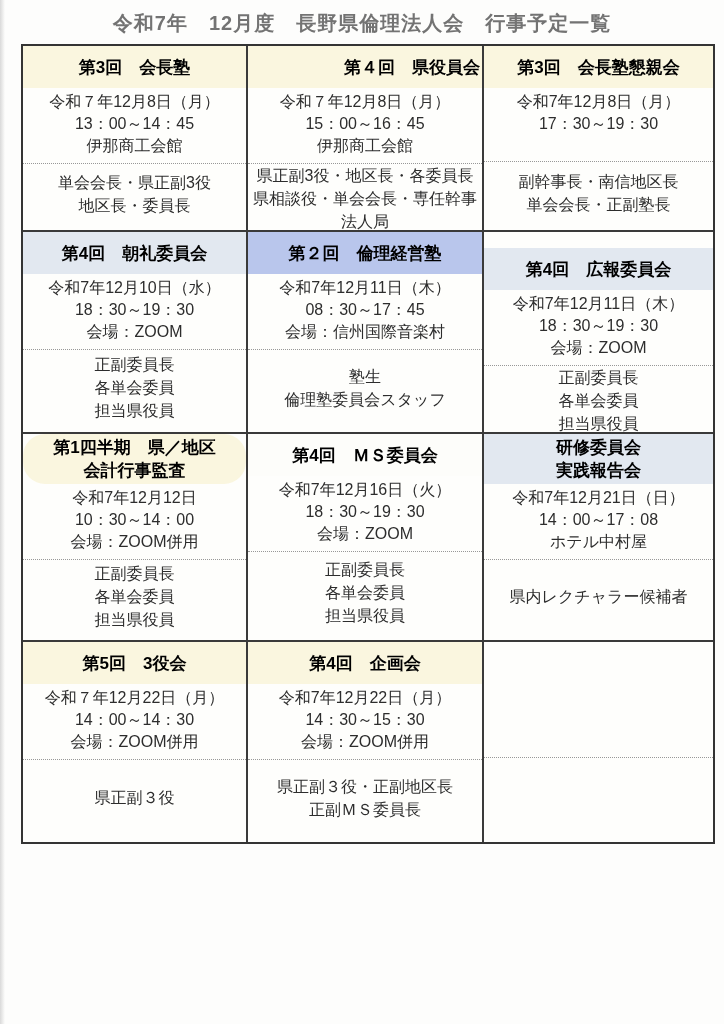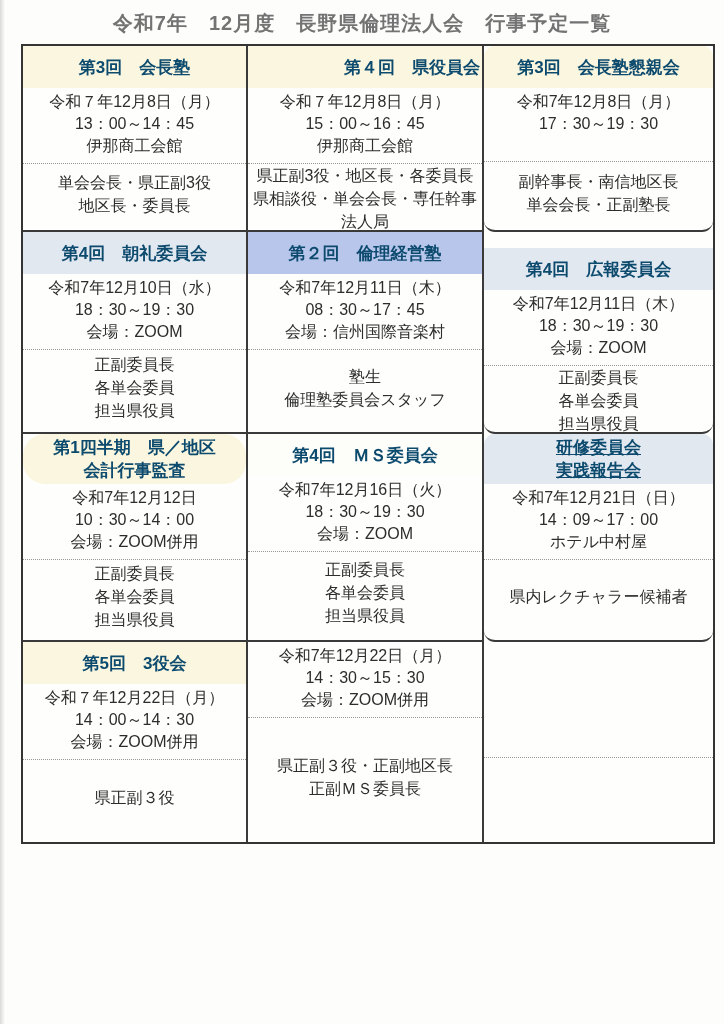--- a/index.html
+++ b/index.html
@@ -31,32 +31,32 @@
     grid-template-rows:186px 202px 208px 1fr;
     background:#fefefc;
   }
   .cell{
     box-sizing:border-box;
     border-right:2px solid #3a3a3a;
     border-bottom:2px solid #3a3a3a;
     display:flex;flex-direction:column;
     overflow:hidden;
   }
-  .grid > .cell:nth-child(3n){border-right:none;border-radius:11px;}
+  .grid > .cell:nth-child(3n){border-right:none;}
   .grid > .cell:nth-child(n+10){border-bottom:none;}
   .cell-upper{
     border-bottom:1px dotted #989898;
     text-align:center;
   }
   .cell-header{
     min-height:38px;
     display:flex;flex-direction:column;justify-content:center;
     font-size:17px;font-weight:600;
     line-height:23px;
-    color:#0c4a6e;
+    color:#000000;
     padding:2px 2px;
   }
   .cell-schedule{
     min-height:64px;
     padding:3px 0 6px 0;
     font-size:16px;line-height:22px;
     color:#2d2d2d;
   }
   .cell-lower{
     flex:1;
@@ -203,27 +203,27 @@
         </div>
       </div>
       <div class="cell-lower">
         <div>正副委員長</div>
         <div>各単会委員</div>
         <div>担当県役員</div>
       </div>
     </div>
     <div class="cell">
       <div class="cell-upper">
-        <div class="cell-header" style="background: rgb(226, 232, 240); text-decoration: underline;">
+        <div class="cell-header" style="background: rgb(226, 232, 240);">
           <div>研修委員会</div>
           <div>実践報告会</div>
         </div>
         <div class="cell-schedule">
           <div>令和7年12月21日（日）</div>
-          <div>14：09～17：00</div>
+          <div>14：00～17：08</div>
           <div>ホテル中村屋</div>
         </div>
       </div>
       <div class="cell-lower">
         <div>県内レクチャラー候補者</div>
       </div>
     </div>
     <div class="cell">
       <div class="cell-upper">
         <div class="cell-header" style="background: rgb(250, 246, 223);">
@@ -234,20 +234,23 @@
           <div>14：00～14：30</div>
           <div>会場：ZOOM併用</div>
         </div>
       </div>
       <div class="cell-lower">
         <div>県正副３役</div>
       </div>
     </div>
     <div class="cell">
       <div class="cell-upper">
+        <div class="cell-header" style="background: rgb(250, 246, 223);">
+          <div>第4回　企画会</div>
+        </div>
         <div class="cell-schedule">
           <div>令和7年12月22日（月）</div>
           <div>14：30～15：30</div>
           <div>会場：ZOOM併用</div>
         </div>
       </div>
       <div class="cell-lower">
         <div>県正副３役・正副地区長</div>
         <div>正副ＭＳ委員長</div>
       </div>

